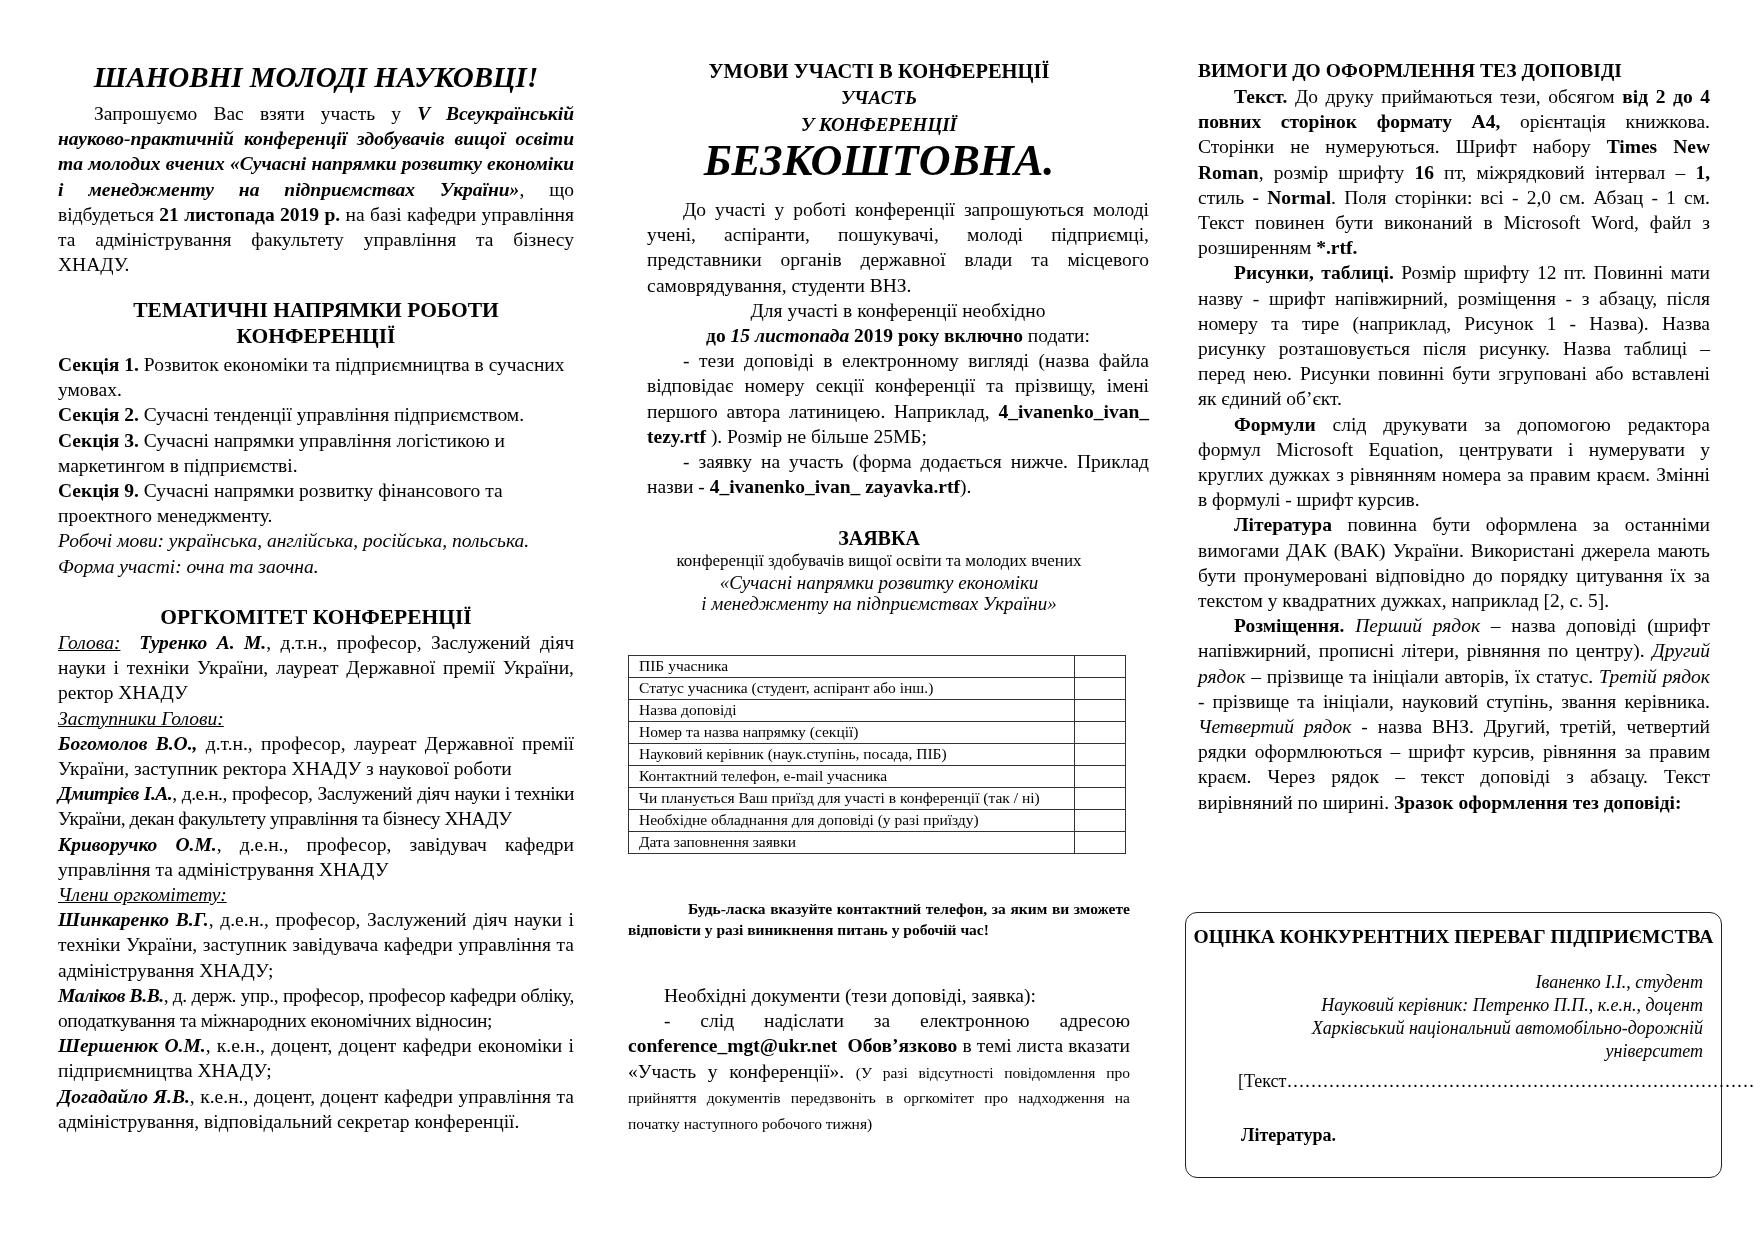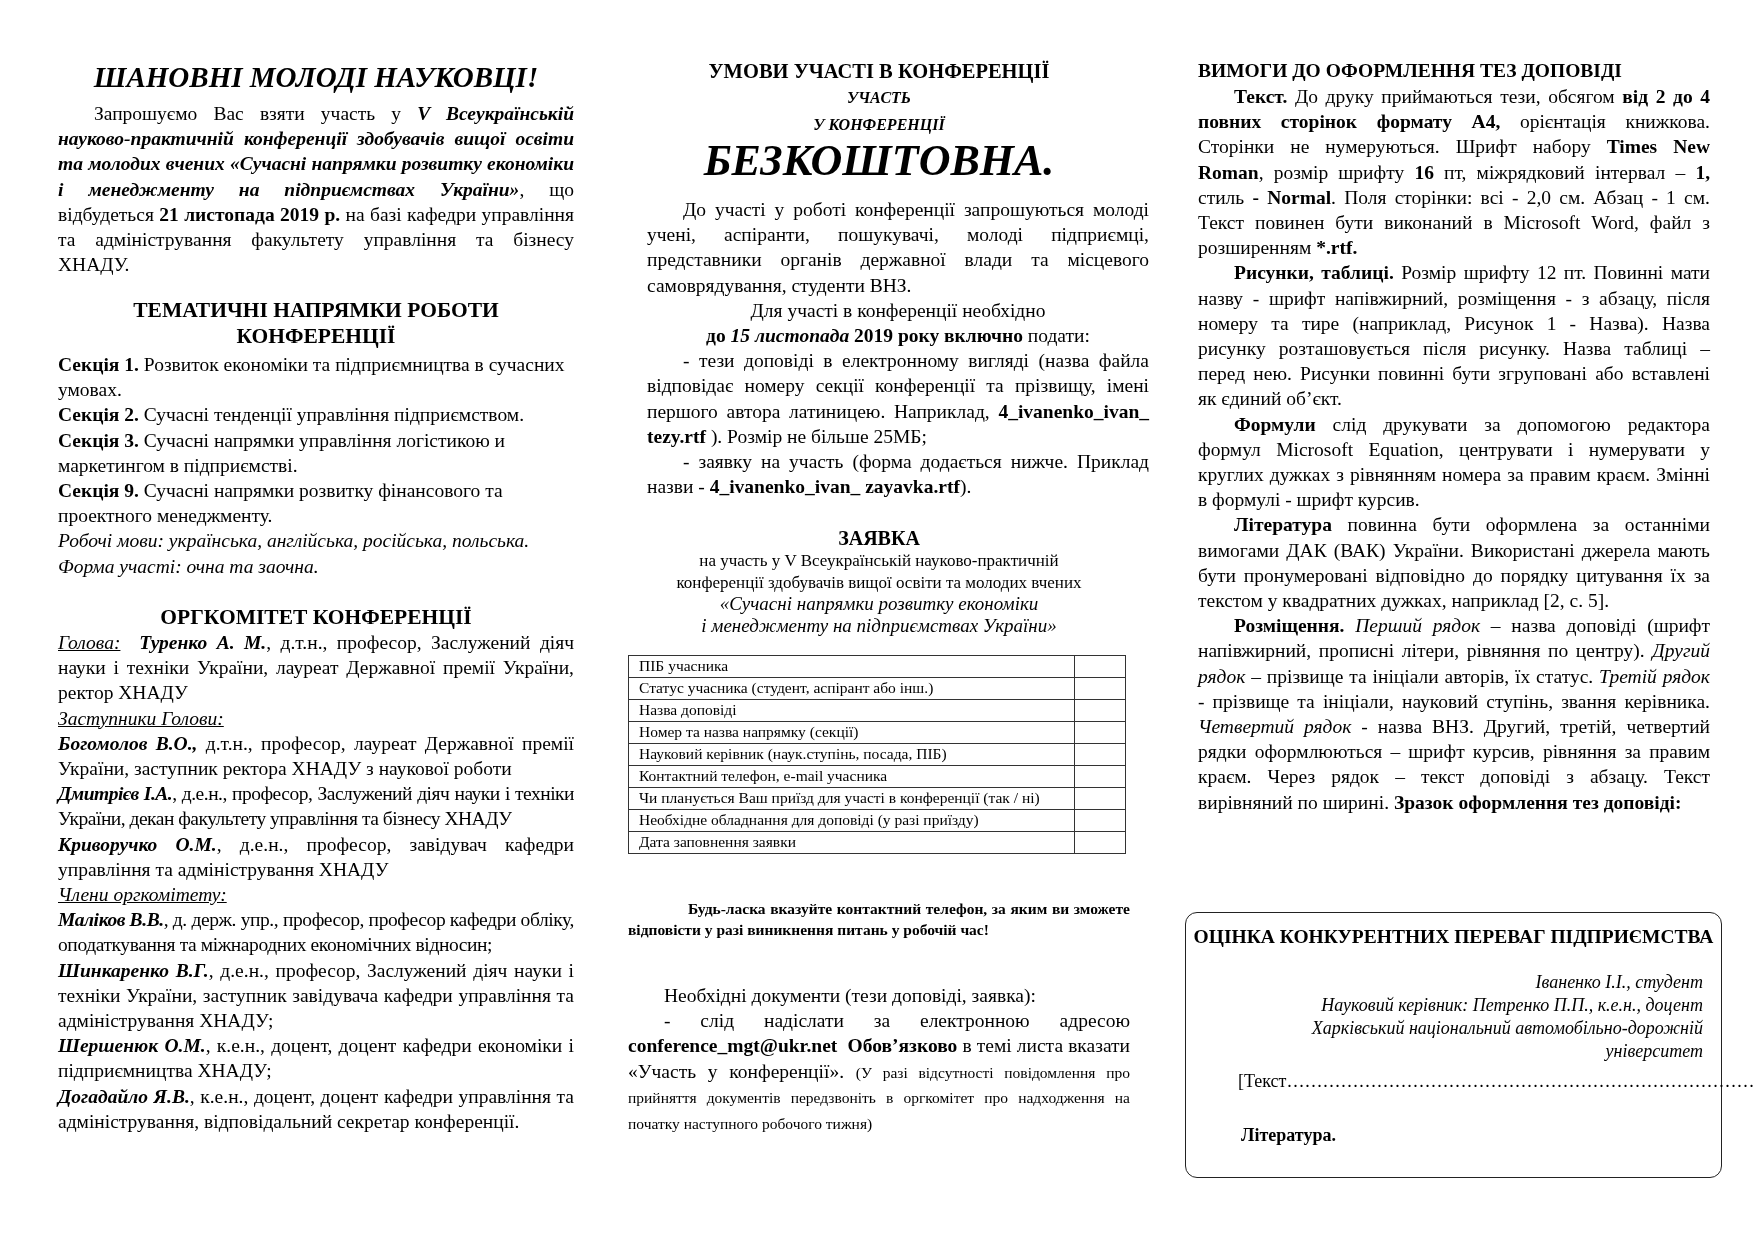--- a/index.html
+++ b/index.html
@@ -30,21 +30,21 @@
   .c1-sections { position: absolute; top: 352px; left: 0; width: 516px; }
   .c1-sections .t { text-align: left; }
   .h-org { position: absolute; top: 604px; left: 0; width: 516px; text-align: center;
     font-size: 21.5px; font-weight: bold; line-height: 26px; }
   .c1-org { position: absolute; top: 630px; left: 0; width: 516px; }
 
   
   .h-cond { position: absolute; top: 58px; left: 0; width: 502px; text-align: center;
     font-size: 20.5px; font-weight: bold; line-height: 26px; }
   .h-free1 { position: absolute; top: 84px; left: 0; width: 502px; text-align: center;
-    font-size: 16px; font-weight: bold; font-style: italic; line-height: 27px; }
+    font-size: 19px; font-weight: bold; font-style: italic; line-height: 27px; }
   .h-free2 { position: absolute; top: 138px; left: 0; width: 502px; text-align: center;
     font-size: 44px; font-weight: bold; font-style: italic; line-height: 46px; }
   .c2-body { position: absolute; top: 197px; left: 0; width: 502px; margin-left: 19px; }
   .h-app { position: absolute; top: 526px; left: 0; width: 502px; text-align: center;
     font-size: 20px; font-weight: bold; line-height: 24px; }
   .app-sub { position: absolute; top: 550px; left: 0; width: 502px; text-align: center;
     font-size: 17px; line-height: 21.5px; }
   .app-sub .i { font-size: 19px; }
   table.app {
     position: absolute; top: 655px; left: 0; width: 498px;
@@ -93,22 +93,22 @@
 
   <div class="h-org">ОРГКОМІТЕТ КОНФЕРЕНЦІЇ</div>
 
   <div class="c1-org">
     <p class="t"><span class="i u">Голова:</span>&nbsp; <span class="b i">Туренко А. М.</span><span>, д.т.н., професор, Заслужений діяч науки і техніки України, лауреат Державної премії України, ректор ХНАДУ</span></p>
     <p class="t i u">Заступники Голови:</p>
     <p class="t"><span class="b i">Богомолов В.О.,</span><span> д.т.н., професор, лауреат Державної премії України, заступник ректора ХНАДУ з наукової роботи</span></p>
     <p class="t" style="letter-spacing:-0.5px"><span class="b i">Дмитрієв І.А.</span><span>, д.е.н., професор, Заслужений діяч науки і техніки України, декан факультету управління та бізнесу ХНАДУ</span></p>
     <p class="t"><span class="b i">Криворучко О.М.</span><span>, д.е.н., професор, завідувач кафедри управління та адміністрування ХНАДУ</span></p>
     <p class="t i u">Члени оргкомітету:</p>
+    <p class="t"><span class="b i">Шинкаренко В.Г.</span><span>, д.е.н., професор, Заслужений діяч науки і техніки України, заступник завідувача  кафедри управління та адміністрування ХНАДУ;</span></p>
     <p class="t" style="letter-spacing:-0.4px"><span class="b i">Маліков В.В.</span><span>, д. держ. упр., професор, професор кафедри обліку, оподаткування та міжнародних економічних відносин;</span></p>
-    <p class="t"><span class="b i">Шинкаренко В.Г.</span><span>, д.е.н., професор, Заслужений діяч науки і техніки України, заступник завідувача  кафедри управління та адміністрування ХНАДУ;</span></p>
     <p class="t"><span class="b i">Шершенюк О.М.</span><span>, к.е.н., доцент,  доцент кафедри економіки і підприємництва ХНАДУ;</span></p>
     <p class="t"><span class="b i">Догадайло Я.В.</span><span>, к.е.н., доцент, доцент кафедри управління та адміністрування, відповідальний секретар конференції.</span></p>
   </div>
 </div>
 
 <div id="col2" class="col">
   <div class="h-cond">УМОВИ УЧАСТІ В КОНФЕРЕНЦІЇ</div>
   <div class="h-free1">
     <div>УЧАСТЬ</div>
     <div>У КОНФЕРЕНЦІЇ</div>
@@ -118,21 +118,20 @@
   <div class="c2-body">
     <p class="t ind">До участі у роботі конференції запрошуються молоді учені,  аспіранти, пошукувачі, молоді підприємці, представники органів державної влади та місцевого самоврядування, студенти ВНЗ.</p>
     <p class="t c">Для участі в конференції необхідно</p>
     <p class="t c"><span class="b">до </span><span class="b i">15 листопада</span><span class="b"> 2019 року включно</span><span> подати:</span></p>
     <p class="t ind"><span>- тези доповіді в електронному вигляді (назва файла відповідає номеру секції конференції та прізвищу, імені першого автора латиницею. Наприклад, </span><span class="b">4_ivanenko_ivan_ tezy.rtf</span><span> ). Розмір не більше 25МБ;</span></p>
     <p class="t ind"><span>- заявку на участь (форма додається нижче. Приклад назви - </span><span class="b">4_ivanenko_ivan_ zayavka.rtf</span><span>).</span></p>
   </div>
 
   <div class="h-app">ЗАЯВКА</div>
   <div class="app-sub">
-    <div>на участь у V Всеукраїнській науково-практичній</div>
     <div>конференції здобувачів вищої освіти та молодих вчених</div>
     <div class="i">«Сучасні напрямки розвитку економіки</div>
     <div class="i">і менеджменту на підприємствах України»</div>
   </div>
 
   <table class="app">
     <tbody id="app-rows">
         <tr>
           <td>ПІБ учасника</td>
           <td class="v"></td>

